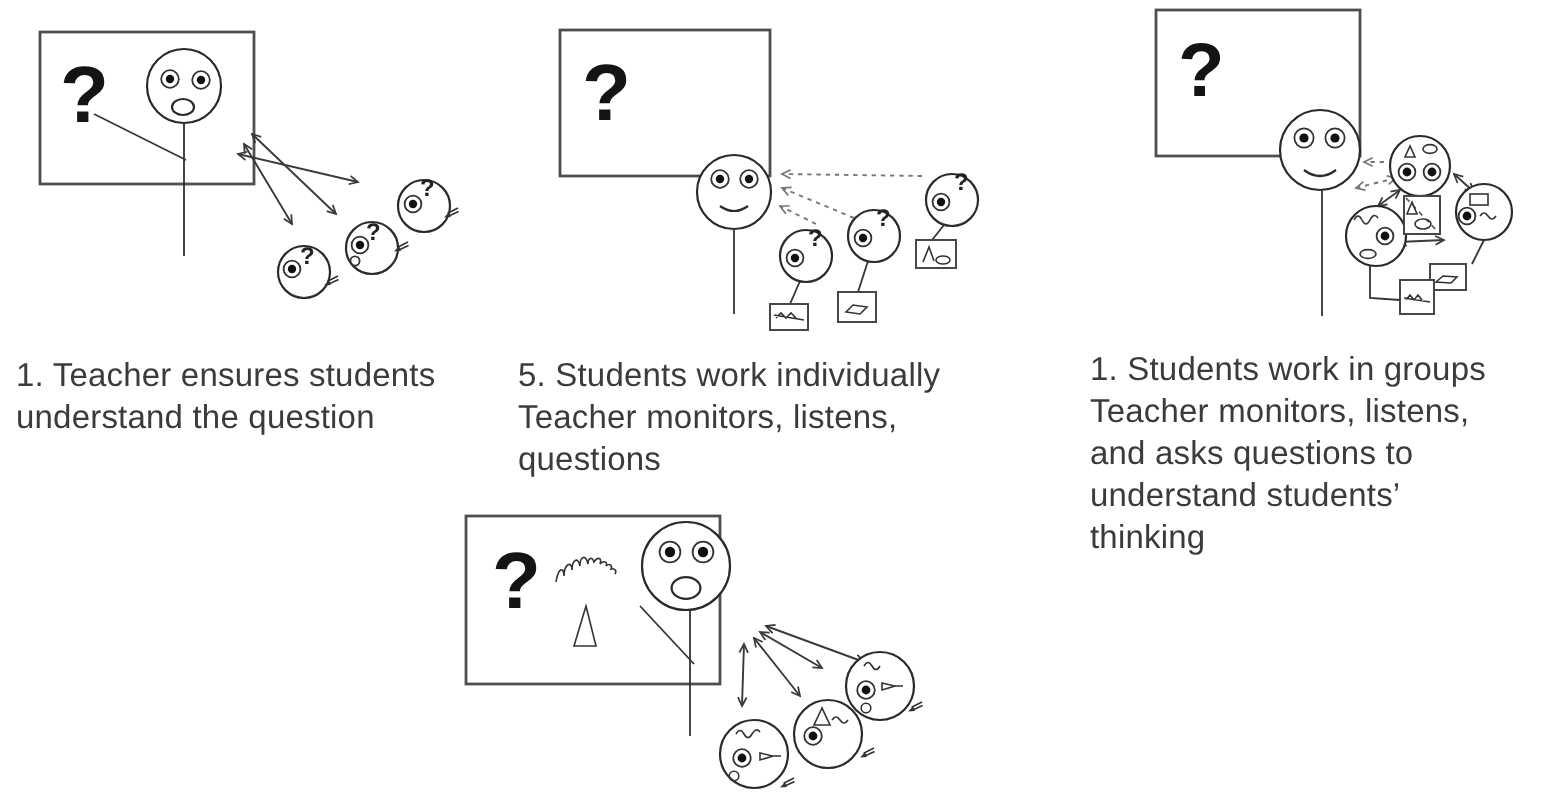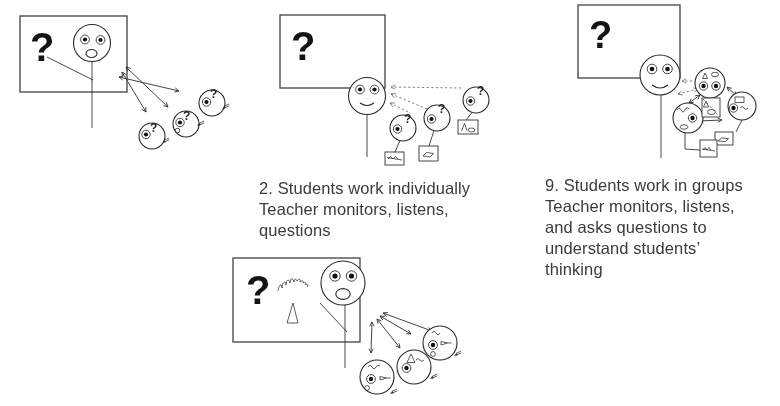--- a/index.html
+++ b/index.html
@@ -261,22 +261,24 @@
         <circle class="pupil" cx="203" cy="90" r="2.2"></circle>
       <path class="pstroke" d="M211,86.5 l6.5,1.5 l-6.5,2 z M217.5,88 l4,0"></path>
       <circle class="pstroke" cx="203" cy="99" r="2.4"></circle>
       <g transform="translate(224,96)">
         <path class="pstroke" d="M7,0 L1.8,2.6 M7.3,1.8 L2.4,4"></path>
           <path class="pfill" d="M2.6,2 L0,4.8 L3.4,4.5 Z"></path>
       </g>
     </g>
   </svg>
 
-  <div class="caption" style="left:259px;top:178px;width:252px;">2. Students work individually
+  <div class="caption" style="left:8px;top:178px;width:252px;">1. Teacher ensures students
+understand the question</div>
+  <div class="caption" style="left:259px;top:178px;width:252px;">5. Students work individually
 Teacher monitors, listens,
 questions</div>
-  <div class="caption" style="left:545px;top:175px;width:235px;">9. Students work in groups
+  <div class="caption" style="left:545px;top:175px;width:235px;">1. Students work in groups
 Teacher monitors, listens,
 and asks questions to
 understand students’
 thinking</div>
 
 </div>
 
 </body></html>

